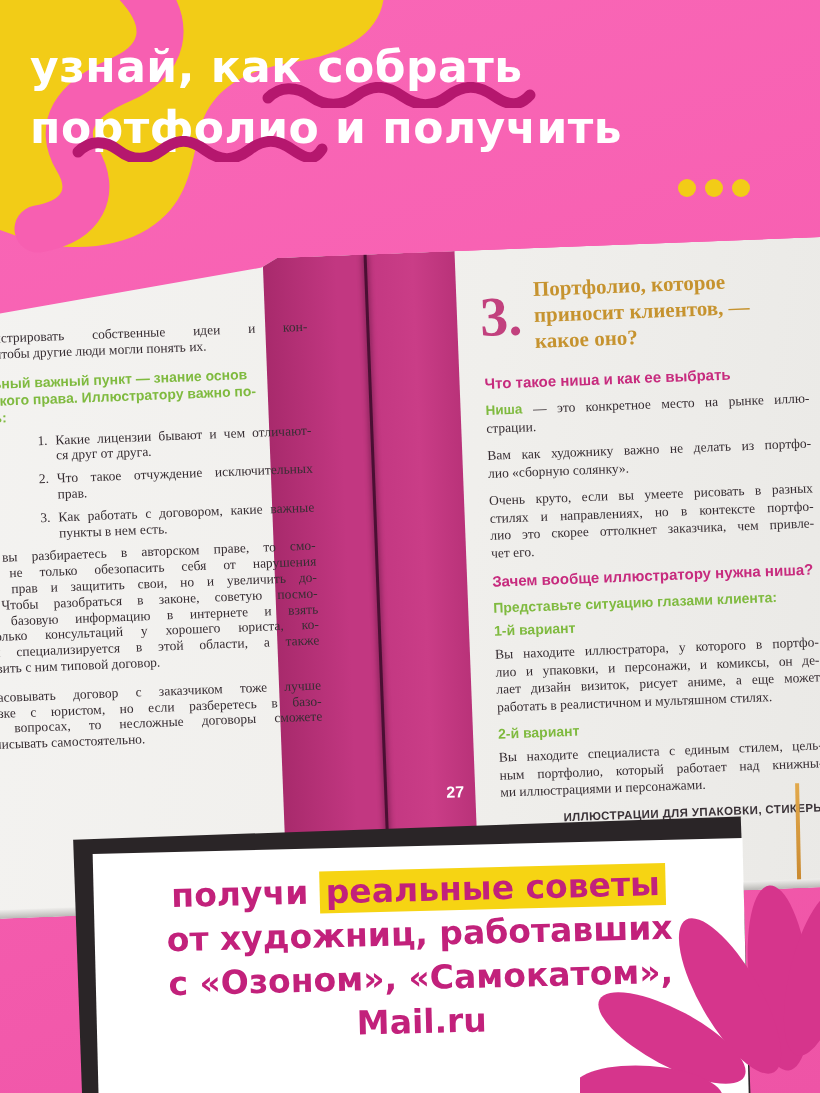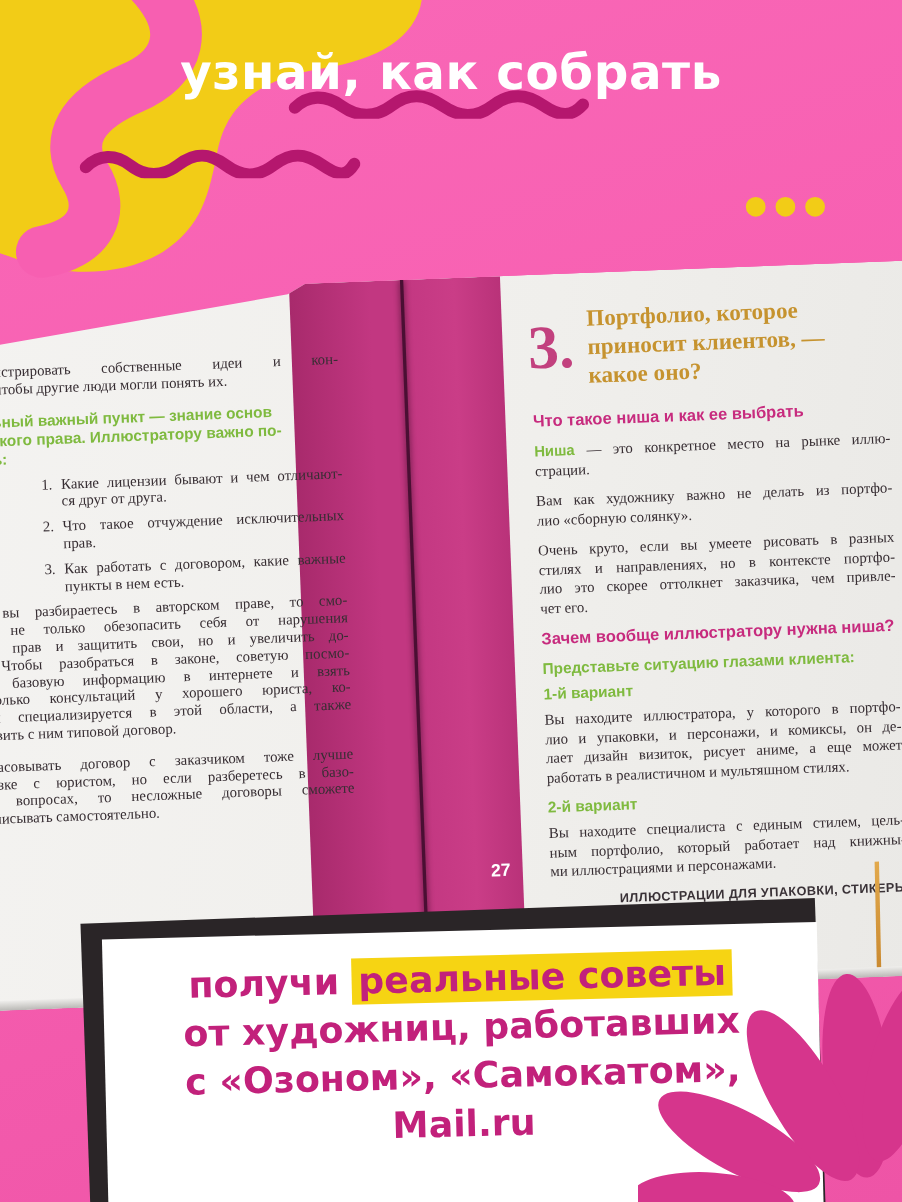--- a/index.html
+++ b/index.html
@@ -2,21 +2,21 @@
 <html><head>
 <meta charset="utf-8">
 <style>
   html,body{margin:0;padding:0;background:#333;}
   .stage{position:relative;width:820px;height:1093px;overflow:hidden;
     background:linear-gradient(160deg,#F968B7 0%,#F75FB1 45%,#EE54A6 100%);
     font-family:"Liberation Sans",sans-serif;}
   svg{display:block}
 
   
-  .title{position:absolute;left:30px;right:30px;top:36px;z-index:5;text-align:center;
+  .title{position:absolute;left:30px;right:30px;top:36px;z-index:5;
     color:#fff;font-family:"DejaVu Sans",sans-serif;font-weight:800;
     font-size:44px;line-height:61px;letter-spacing:.5px;}
   .wave{position:absolute;z-index:6;}
   .dots{position:absolute;left:678px;top:179px;z-index:6;display:flex;gap:9px;}
   .dots i{width:18px;height:18px;border-radius:50%;background:#F2CC17;display:block;}
 
   
   .book{position:absolute;left:-70px;top:253px;width:960px;height:650px;z-index:3;
     transform:rotate(-2.2deg);
     background:linear-gradient(100deg,#F4F3F1 0%,#F0EFEC 55%,#E9E8E5 100%);
@@ -82,20 +82,21 @@
 
 <div class="stage">
 
   <svg class="blob" width="420" height="300" viewBox="0 0 420 300">
     <path d="M -6 -6 L 384 -6 C 382 32 346 54 294 62 C 232 72 206 98 198 136 C 190 176 184 206 148 229 C 116 249 68 252 28 240 L -6 228 Z" fill="#F2CC17"></path>
     <path d="M 135 -18 C 177 26 162 62 120 80 C 74 100 58 127 77 159 C 97 192 83 221 38 229" fill="none" stroke="#F75FB1" stroke-width="47" stroke-linecap="round"></path>
   </svg>
 
   <div class="title">
     <div>узнай, как собрать</div>
+    <div>портфолио и получить</div>
   </div>
   <svg class="wave" style="left:262px;top:82px" width="274" height="26" viewBox="0 0 274 26">
     <path d="M6 16 C 18 4, 34 4, 48 14 S 78 26, 94 14 S 124 3, 140 14 S 170 26, 186 14 S 216 3, 232 14 S 258 24, 268 13" fill="none" stroke="#B5176E" stroke-width="11" stroke-linecap="round"></path>
   </svg>
   <svg class="wave" style="left:72px;top:136px" width="256" height="26" viewBox="0 0 256 26">
     <path d="M6 16 C 18 4, 33 4, 46 14 S 74 26, 90 14 S 118 3, 133 14 S 161 26, 177 14 S 205 3, 221 14 S 243 24, 250 13" fill="none" stroke="#B5176E" stroke-width="11" stroke-linecap="round"></path>
   </svg>
   <div class="dots">
     <i></i>
       <i></i>

